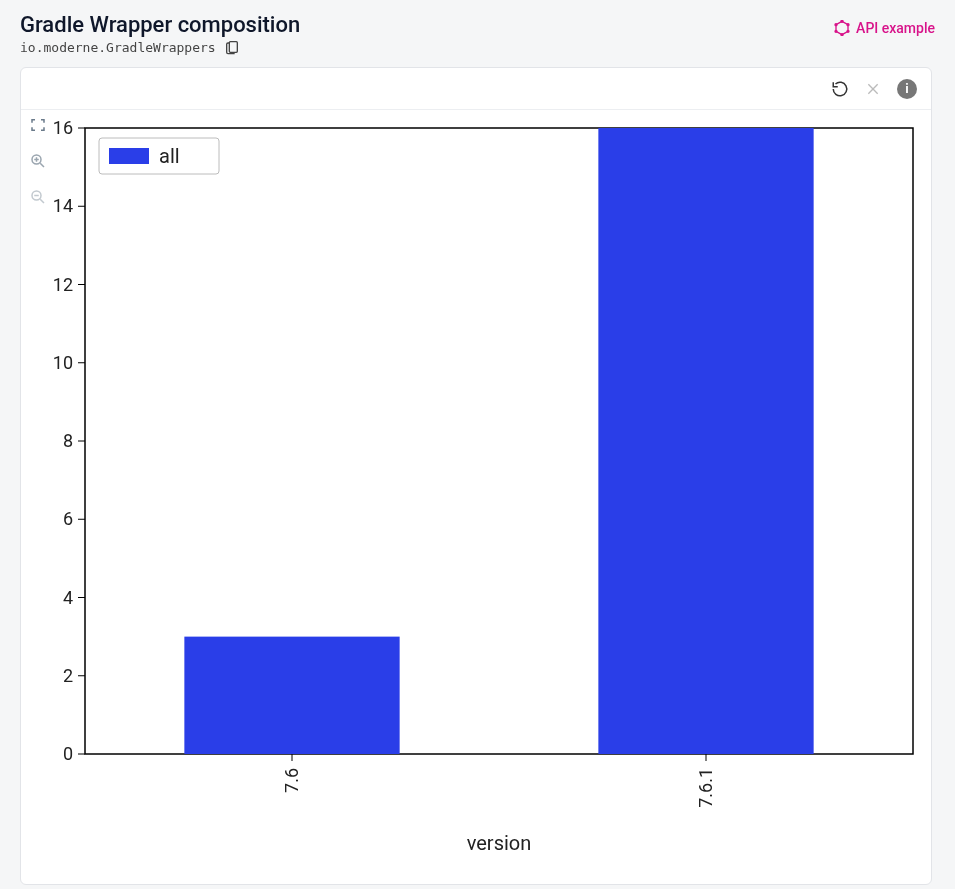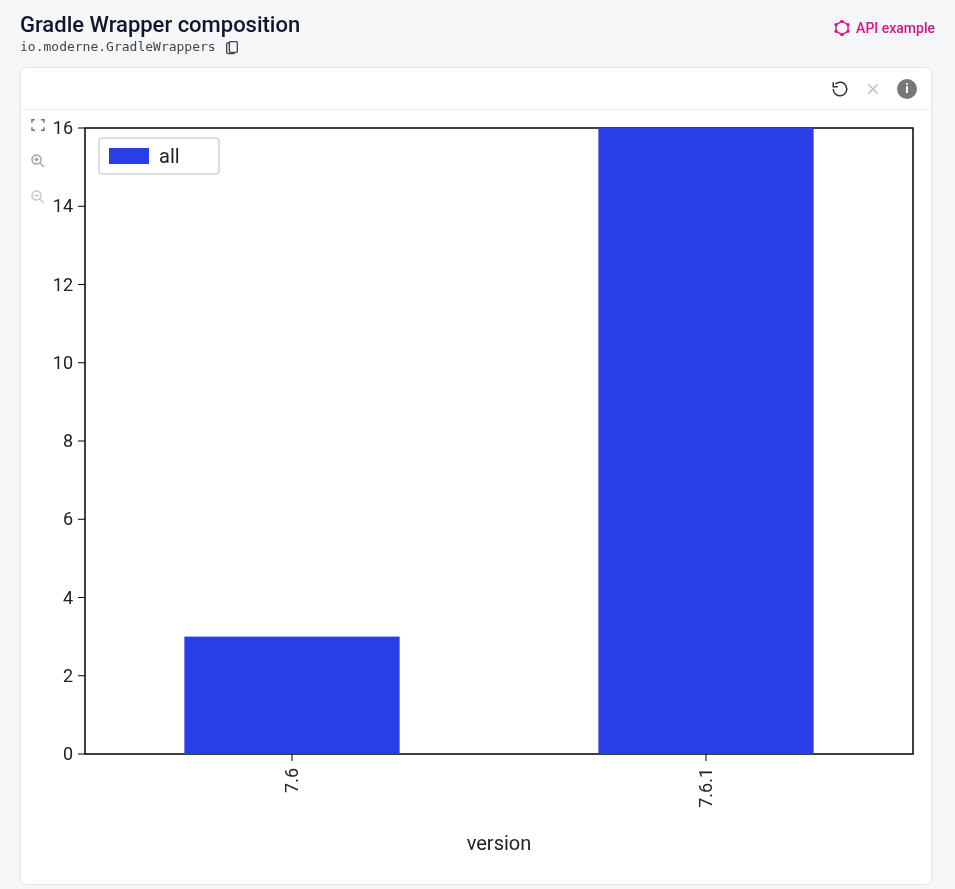--- a/index.html
+++ b/index.html
@@ -11,21 +11,21 @@
     padding: 12px 20px;
     overflow: hidden;
   }
   .header-row {
     display: flex;
     justify-content: space-between;
     align-items: flex-start;
   }
   .title-block { display: flex; flex-direction: column; gap: 2px; }
   .title { font-size: 22px; font-weight: 500; color: #0f172a; }
-  .subtitle-row { display: flex; align-items: flex-start; gap: 8px; }
+  .subtitle-row { display: flex; align-items: center; gap: 8px; }
   .subtitle { font-family: "SFMono-Regular", Consolas, monospace; font-size: 13px; color: #444; }
   .clipboard-icon { display:inline-flex; color:#444; cursor:pointer; }
   .api-link { display:flex; align-items:flex-end; gap:6px; color:#d8138a; font-size:14px; font-weight:500; cursor:pointer; margin-top:8px;}
   .api-link svg { width:16px; height:16px; }
   .card {
     margin-top: 12px;
     background: #fff;
     border: 1px solid #e2e4e8;
     border-radius: 6px;
     width: 912px;

